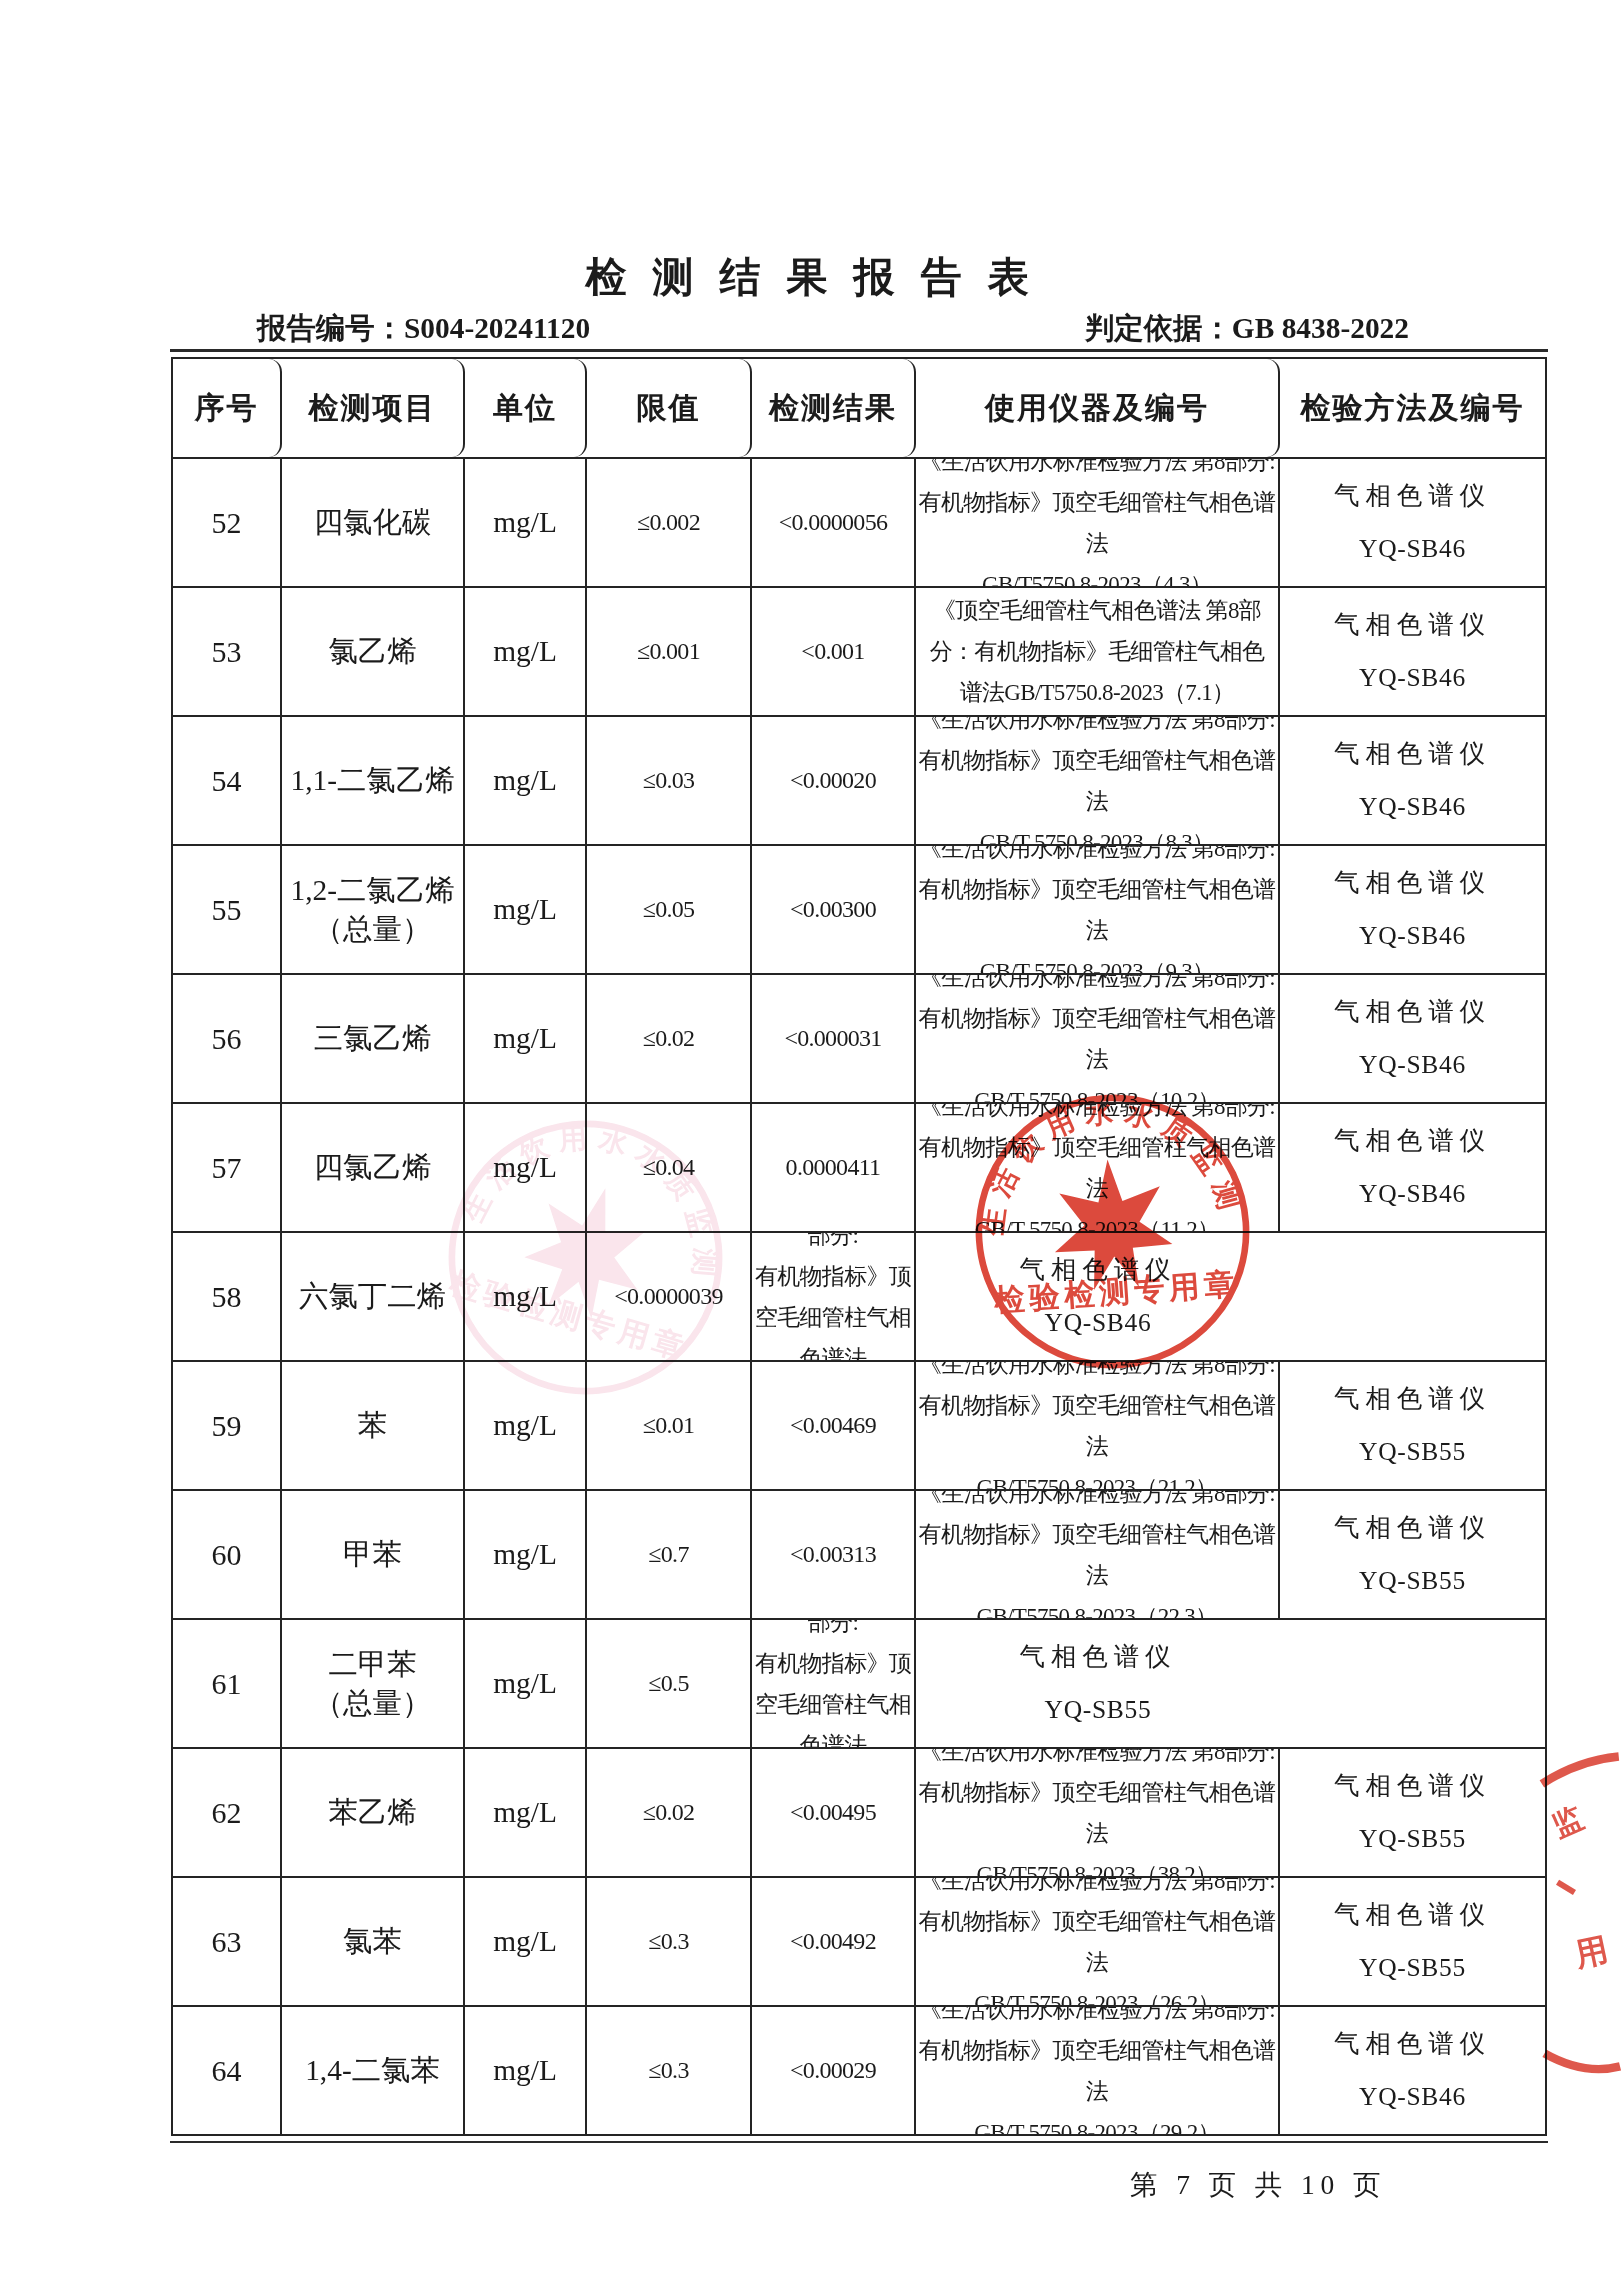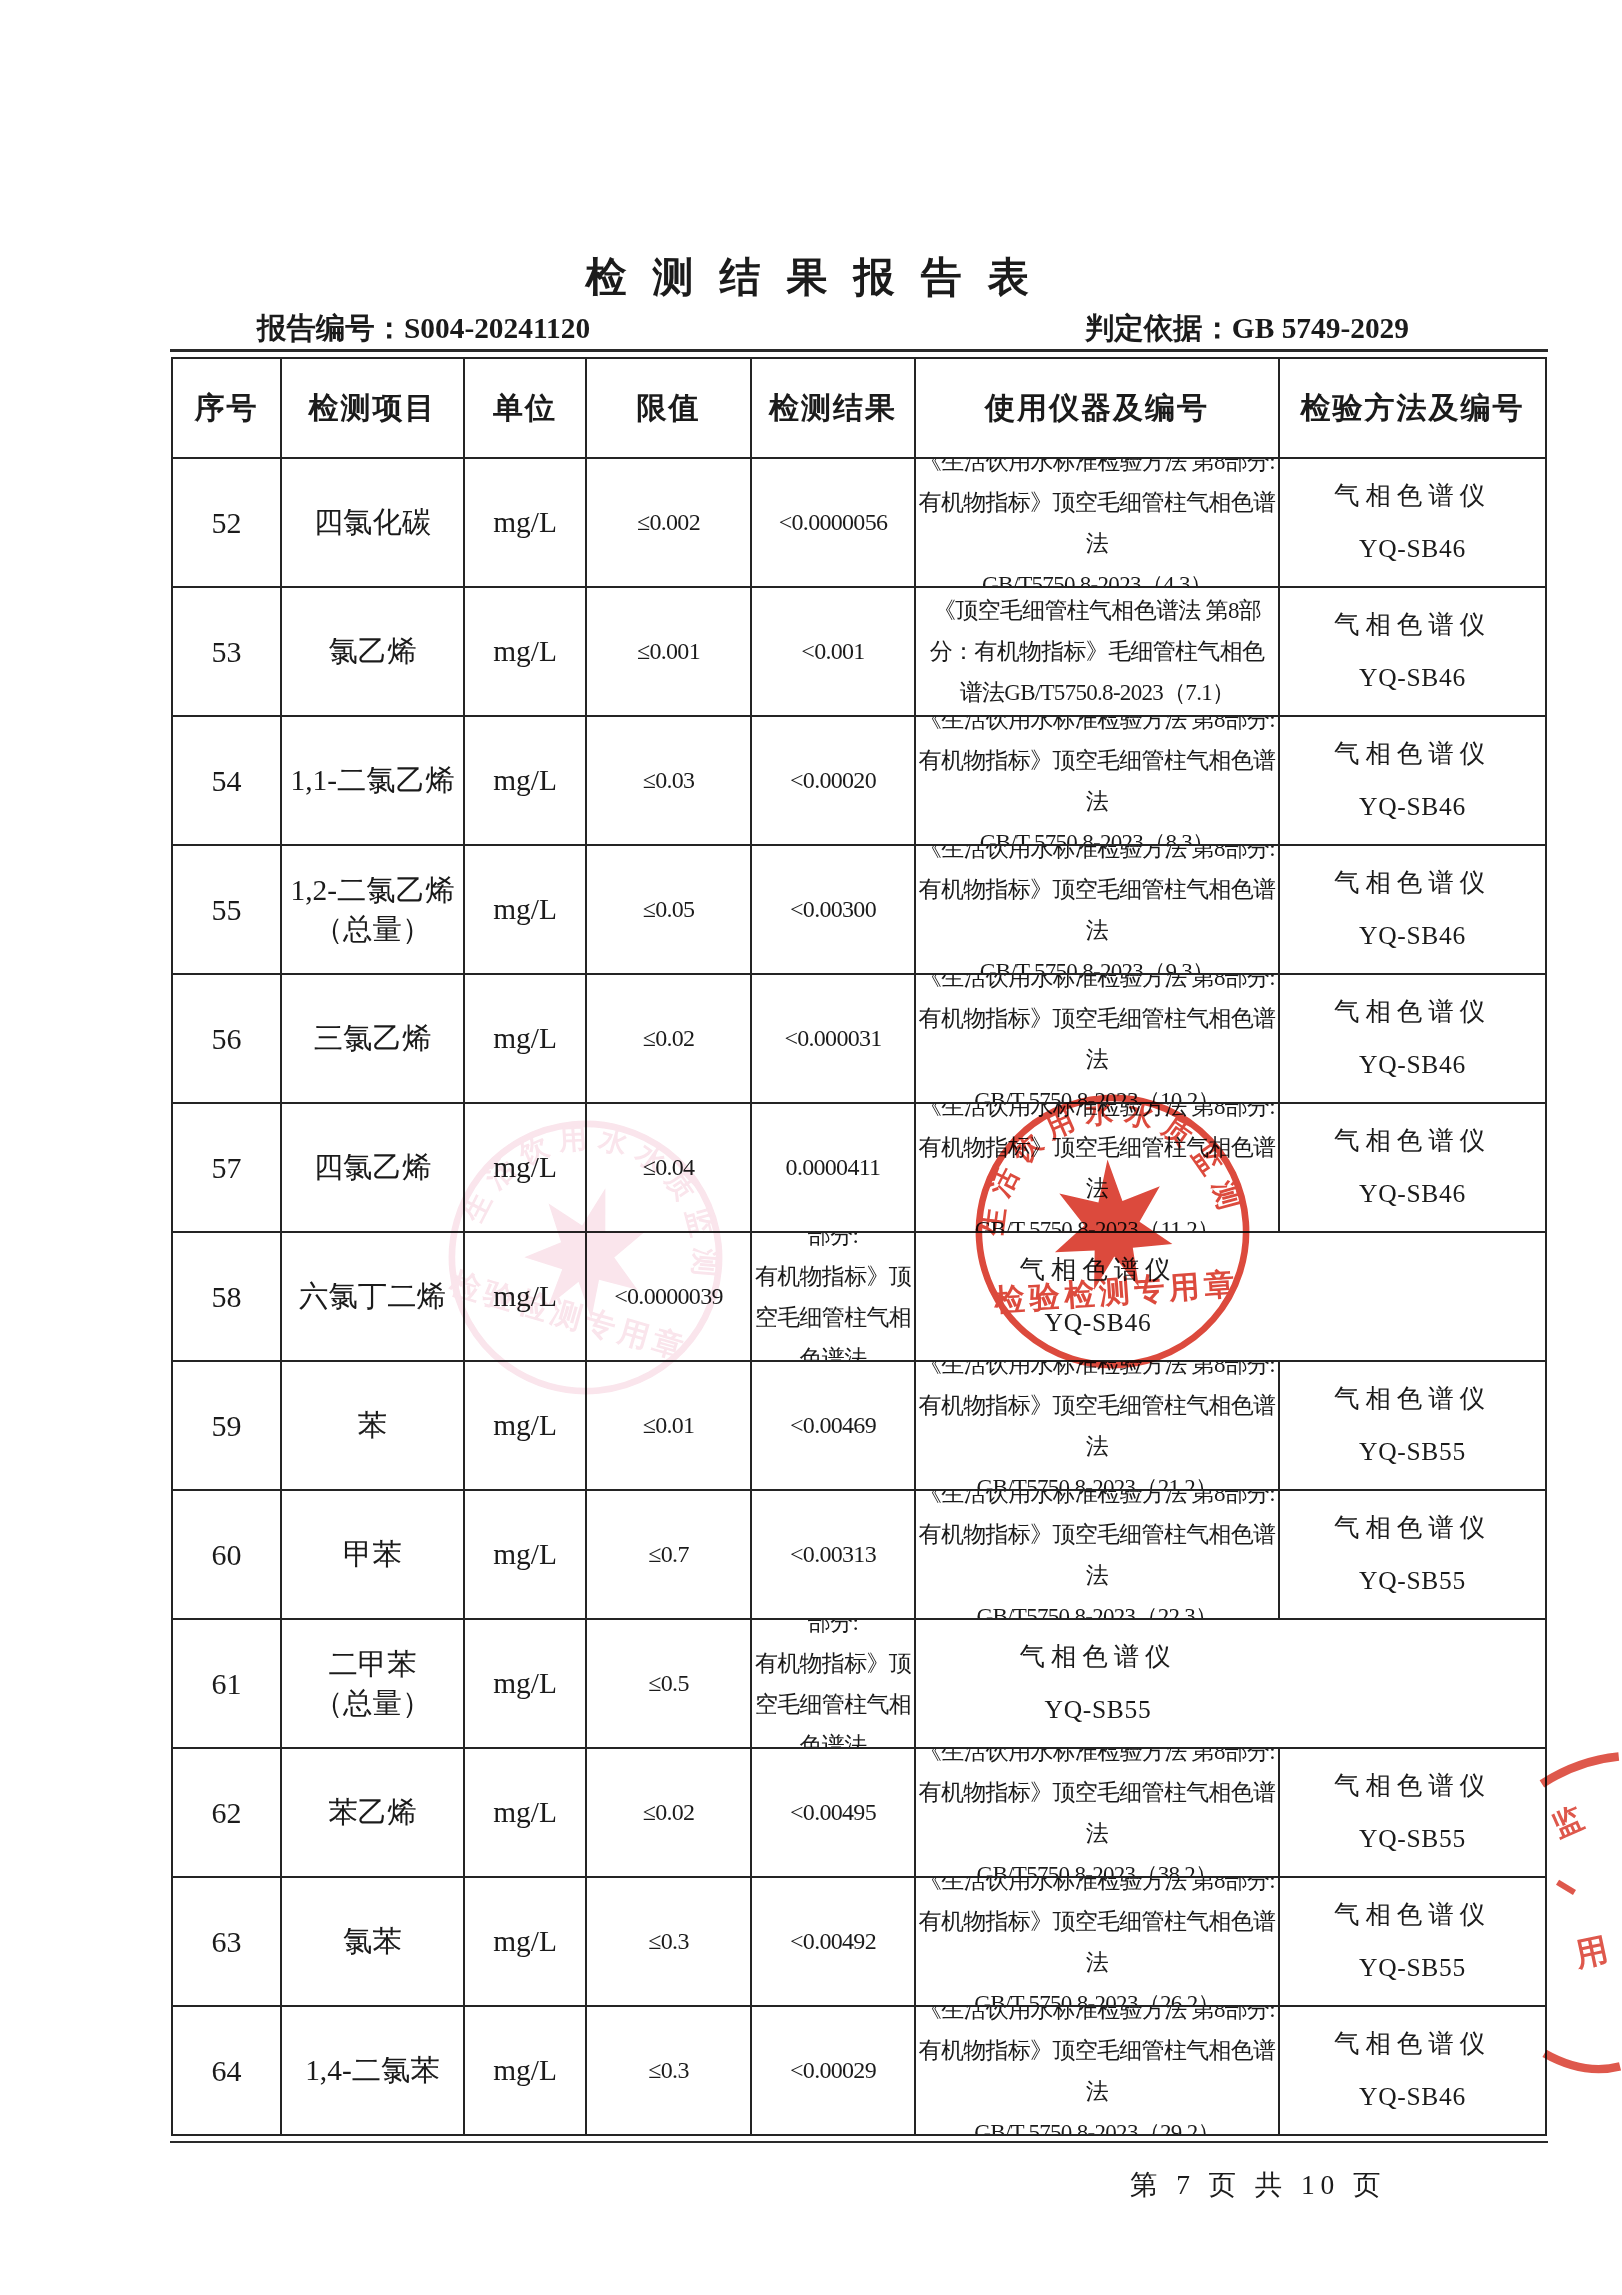--- a/index.html
+++ b/index.html
@@ -34,21 +34,21 @@
     grid-template-columns:109px 183px 122px 165px 164px 364px 265px;
     height:129px;border-top:2.6px solid #242424;
   }
   .tr.thead{height:98px;border-top:none;}
   .td{
     border-right:2px solid #242424;
     display:flex;flex-direction:column;justify-content:center;align-items:center;
     text-align:center;overflow:hidden;padding:1.3px 1.3px;
   }
   .td:last-child{border-right:none;}
-  .thead .td{font-weight:bold;font-size:30px;letter-spacing:2px;}
+  .thead .td{font-weight:bold;font-size:30px;letter-spacing:2px;border-radius:13px;}
   .c-no{font-size:30px;}
   .c-item{font-size:29.4px;line-height:1.3;}
   .c-unit{font-size:29.4px;}
   .c-limit,.c-result{font-size:24px;letter-spacing:-0.7px;}
   .c-method{font-size:23px;line-height:41px;letter-spacing:-0.7px;}
   .c-inst{font-size:25.5px;line-height:1.2;}
   .c-inst .cline:first-child{letter-spacing:5.9px;}
   .c-inst .cline + .cline{margin-top:22px;letter-spacing:0.7px;}
   .footer{
     position:absolute;left:1130px;top:2167px;
@@ -62,21 +62,21 @@
 </style>
 </head>
 <body>
 
 <div class="page">
 
   <div class="title">检 测 结 果 报 告 表</div>
 
   <div class="meta">
     <div><span>报告编号：</span><span>S004-20241120</span></div>
-    <div><span>判定依据：</span><span>GB 5749-2029</span></div>
+    <div><span>判定依据：</span><span>GB 8438-2022</span></div>
   </div>
 
   <div class="tablewrap">
     <div class="tr thead">
       <div class="td">序号</div>
       <div class="td">检测项目</div>
       <div class="td">单位</div>
       <div class="td">限值</div>
       <div class="td">检测结果</div>
       <div class="td">使用仪器及编号</div>

